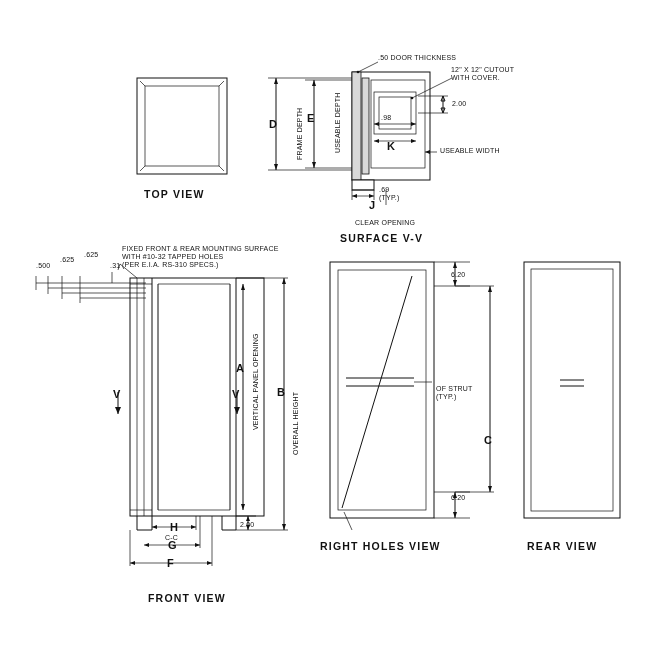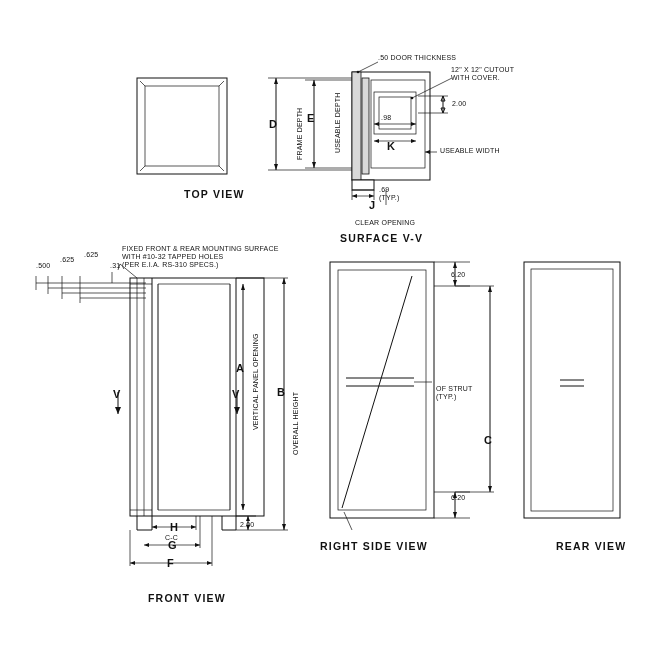--- a/index.html
+++ b/index.html
@@ -206,21 +206,21 @@
     <g>
       <rect class="fillw" x="524" y="262" width="96" height="256"></rect>
       <rect class="thin" x="531" y="269" width="82" height="242"></rect>
 
       <line class="ln" x1="560" y1="380" x2="584" y2="380"></line>
       <line class="ln" x1="560" y1="386" x2="584" y2="386"></line>
     </g>
 
   </svg>
 
-  <div class="title" style="left:144px;top:188px;margin-left:40px;">TOP VIEW</div>
+  <div class="title" style="left:144px;top:188px;">TOP VIEW</div>
 
   <div class="lbl" style="left:378px;top:54px;">.50 DOOR THICKNESS</div>
   <div class="lbl" style="left:451px;top:66px;">12" X 12" CUTOUT
 WITH COVER.</div>
   <div class="lbl" style="left:452px;top:100px;">2.00</div>
   <div class="lbl" style="left:381px;top:114px;">.98</div>
   <div class="big" style="left:387px;top:140px;">K</div>
   <div class="lbl" style="left:440px;top:147px;">USEABLE WIDTH</div>
   <div class="lbl vert" style="left:296px;top:160px;transform:rotate(-90deg);">FRAME DEPTH</div>
   <div class="lbl vert" style="left:334px;top:153px;transform:rotate(-90deg);">USEABLE DEPTH</div>
@@ -250,17 +250,17 @@
   <div class="big" style="left:167px;top:557px;">F</div>
   <div class="big" style="left:113px;top:388px;">V</div>
   <div class="big" style="left:232px;top:388px;">V</div>
   <div class="title" style="left:148px;top:592px;">FRONT VIEW</div>
 
   <div class="lbl" style="left:451px;top:271px;">6.20</div>
   <div class="lbl" style="left:436px;top:385px;">OF STRUT
 (TYP.)</div>
   <div class="lbl" style="left:451px;top:494px;">6.20</div>
   <div class="big" style="left:484px;top:434px;">C</div>
-  <div class="title" style="left:320px;top:540px;">RIGHT SIDE VIEW</div>
-
-  <div class="title" style="left:556px;top:540px;">REAR VIEW</div>
+  <div class="title" style="left:320px;top:540px;">RIGHT HOLES VIEW</div>
+
+  <div class="title" style="left:527px;top:540px;">REAR VIEW</div>
 
 </div>
 
 </body></html>

